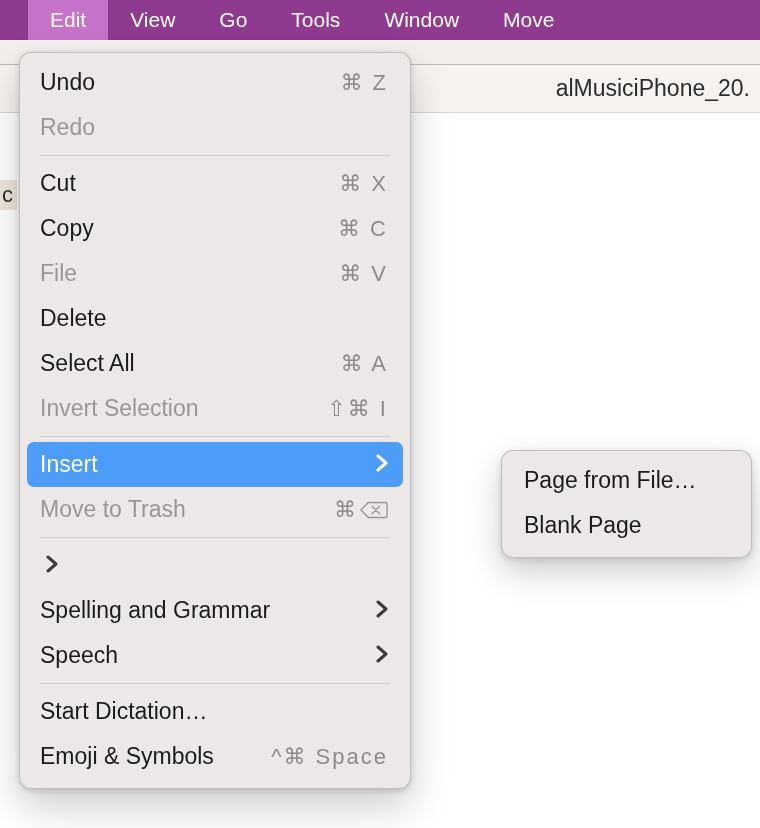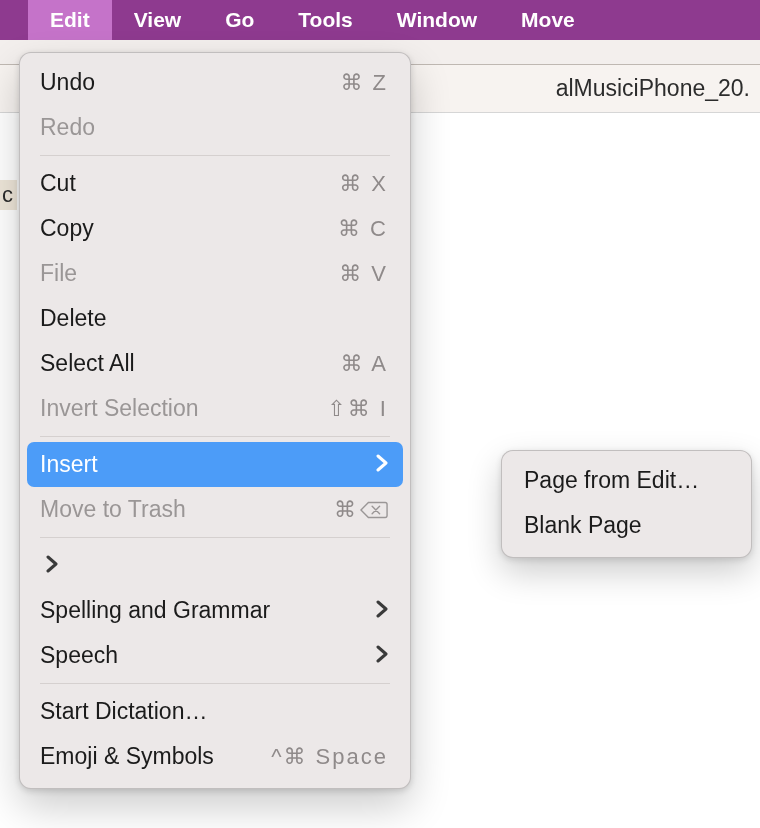--- a/index.html
+++ b/index.html
@@ -3,21 +3,21 @@
 <meta charset="utf-8">
 <style>
   * { margin: 0; padding: 0; box-sizing: border-box; -webkit-font-smoothing: antialiased; }
   html, body { width: 760px; height: 828px; overflow: hidden; font-family: -apple-system, "Helvetica Neue", Arial, sans-serif; background: #fff; }
 
   
   .menubar {
     position: absolute; top: 0; left: 0; right: 0; height: 40px;
     background: linear-gradient(#8e3a8f, #8e3a8f);
     display: flex; align-items: center; padding: 0 10px 0 28px;
-    color: #fff; font-size: 21px; font-weight: 700;
+    color: #fff; font-size: 21px; font-weight: 400;
   }
   .menubar-item { padding: 0 22px; line-height: 40px; height: 40px; display:flex; align-items:center; border-radius: 0; }
   .menubar-item.open { background: #c573c9; }
 
   
   .window-strip-1 { position:absolute; top:40px; left:0; right:0; height:25px; background:#f3efed; border-bottom:1px solid #bfb8b2; }
   .window-strip-2 { position:absolute; top:65px; left:0; right:0; height:48px; background:#f7f3f0; border-bottom:1px solid #d6d6d6; display:flex; align-items:center; }
   .doc-title { position:absolute; right:10px; top:75px; font-size:23px; color:#2c2c2c; }
 
   
@@ -168,18 +168,18 @@
   </div>
   <div class="mi">
     <span class="label">Emoji &amp; Symbols</span>
     <span class="shortcut">^⌘ Space</span>
   </div>
 
 </div>
 
 <div class="submenu">
   <div class="smi">
-    <span>Page from Edit…</span>
+    <span>Page from File…</span>
   </div>
   <div class="smi">
     <span>Blank Page</span>
   </div>
 </div>
 
 </body></html>

